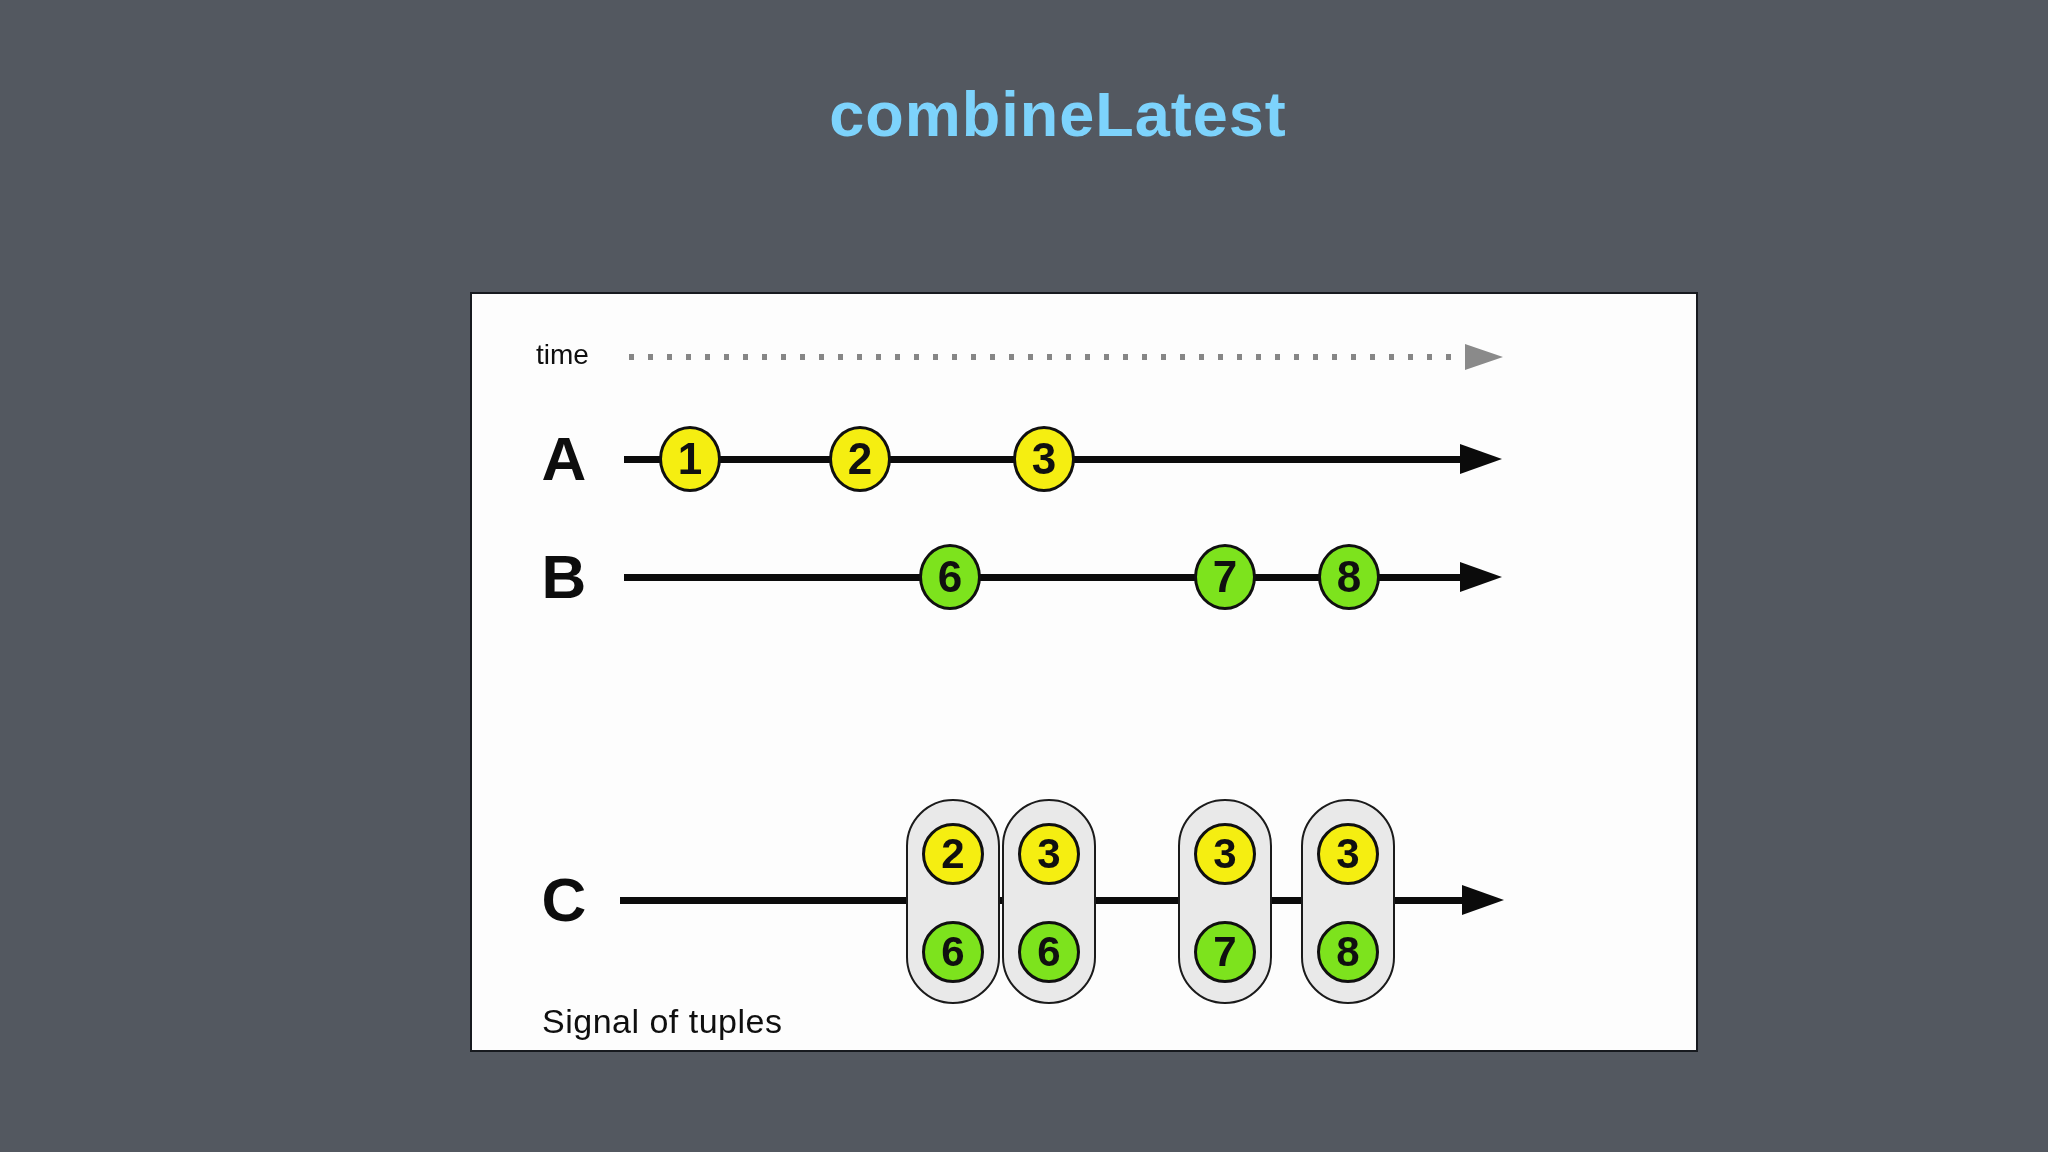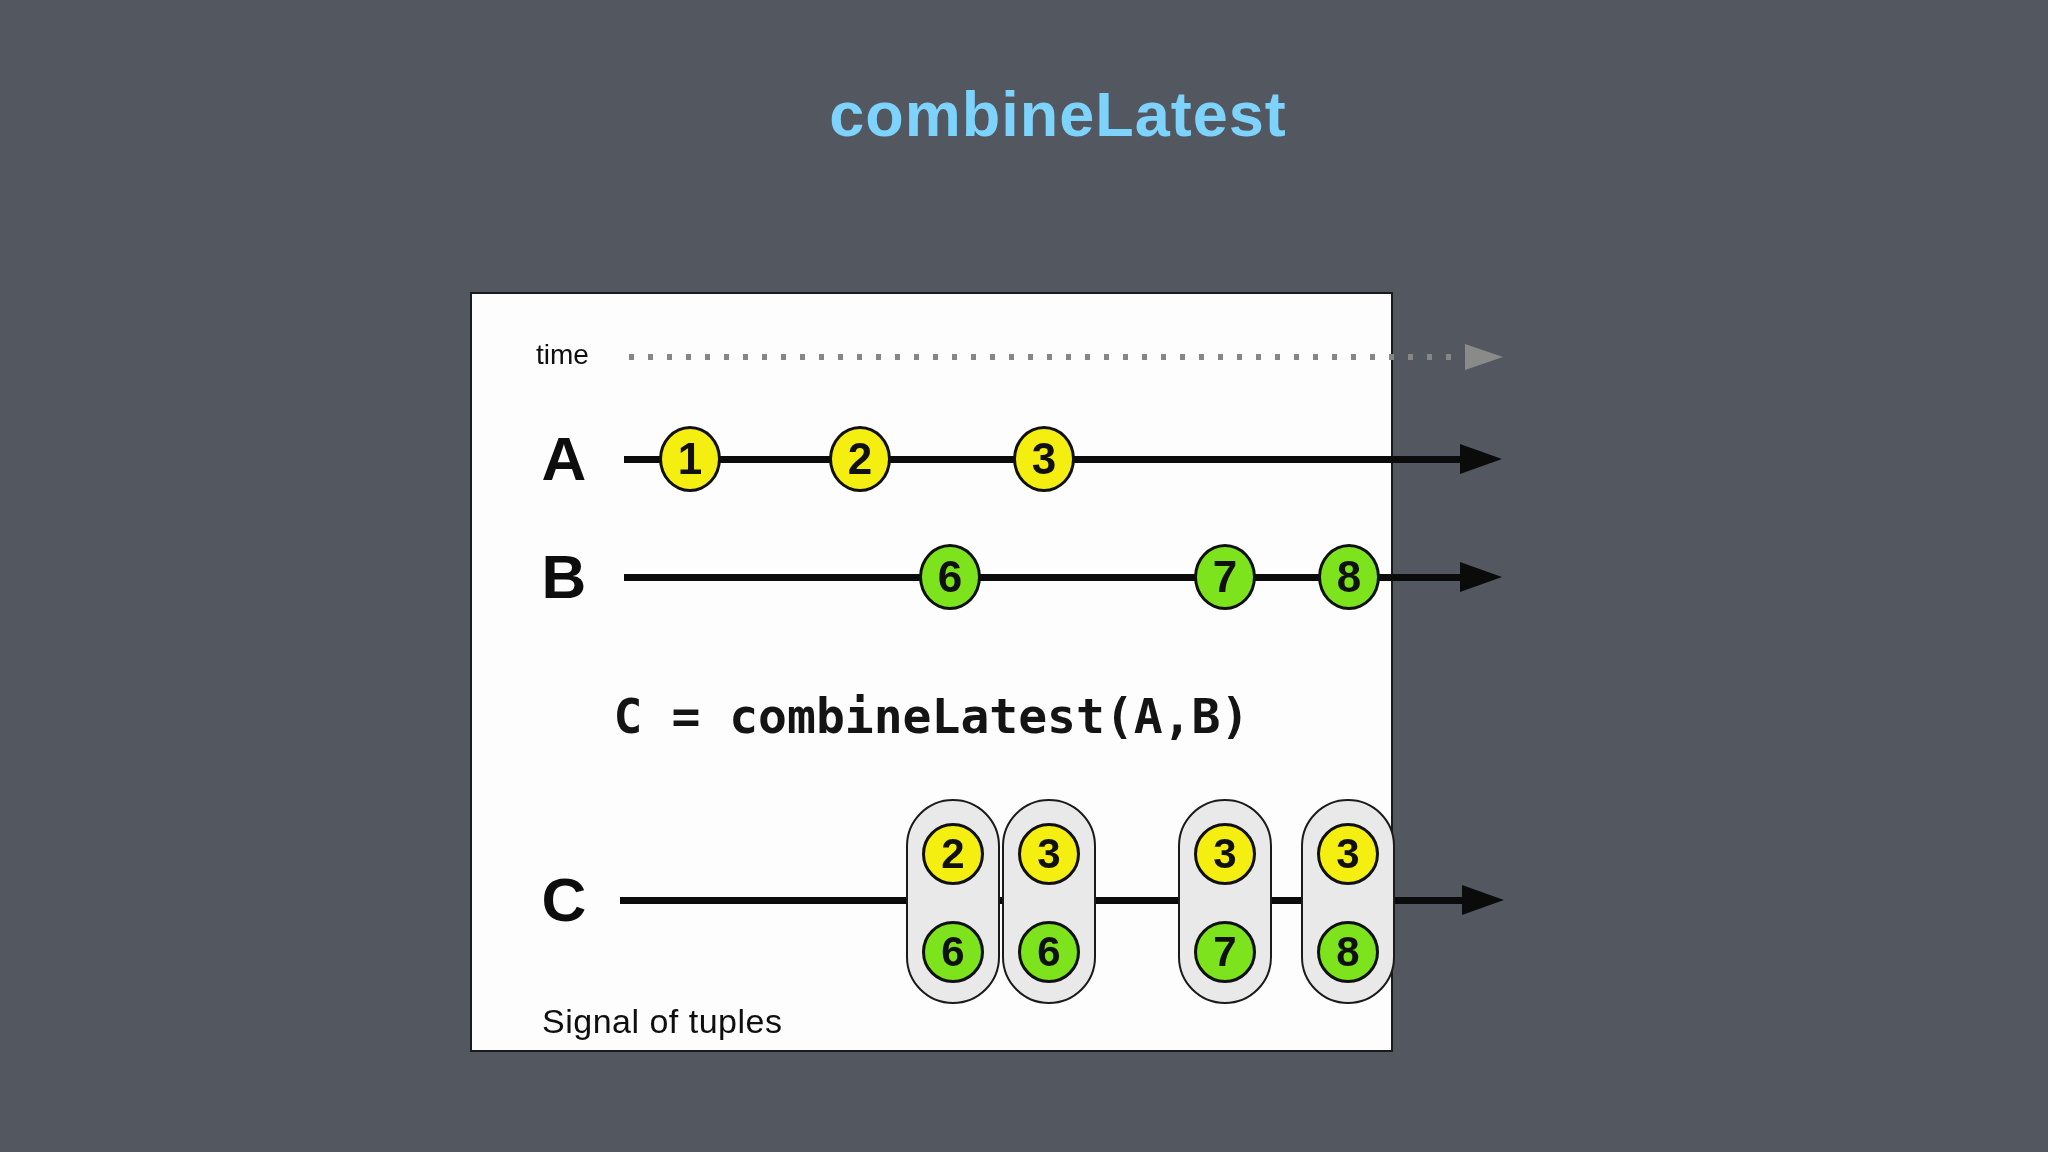--- a/index.html
+++ b/index.html
@@ -10,21 +10,21 @@
   body{
     width:2048px;height:1152px;position:relative;overflow:hidden;
     background:var(--background);
     font-family:"Liberation Sans", sans-serif;
   }
   .title{
     position:absolute;top:78px;left:0;width:100%;text-align:center;
     color:#7dd3fc;font-size:63px;font-weight:bold;letter-spacing:1px;margin-left:34px;
   }
   .panel{
-    position:absolute;left:470px;top:292px;width:923px;height:760px;
+    position:absolute;left:470px;top:292px;width:1228px;height:760px;
     background:var(--panel);border:2px solid #171a1f;box-sizing:border-box;
   }
   
   .time-label{
     position:absolute;left:64px;top:45px;font-size:28px;color:#0f0f0f;
   }
   .dotline{
     position:absolute;left:157px;top:60px;width:838px;height:6px;
     background:repeating-linear-gradient(to right,var(--time-gray) 0 5px,transparent 5px 19px);
   }
@@ -108,21 +108,20 @@
     <div class="sig-label" style="left:92px">B</div>
     <div class="sig-line" style="left:152px;width:840px"></div>
     <div class="arrow-black" style="left:988px"></div>
     <div id="events-b">
         <div class="marble" style="left: 478px; background: var(--green);">6</div>
         <div class="marble" style="left: 753px; background: var(--green);">7</div>
         <div class="marble" style="left: 877px; background: var(--green);">8</div>
       </div>
   </div>
 
-  <div class="formula">C = combineLatest(A,B)</div>
 
   <div class="sig-row" id="row-c">
     <div class="sig-label" style="left:92px">C</div>
     <div class="sig-line" style="left:148px;width:844px"></div>
     <div class="arrow-black" style="left:990px"></div>
     <div id="tuples-c">
         <div class="capsule" style="left: 481px;">
           <div class="cap-circle cap-top">2</div>
           <div class="cap-circle cap-bottom">6</div>
         </div>

